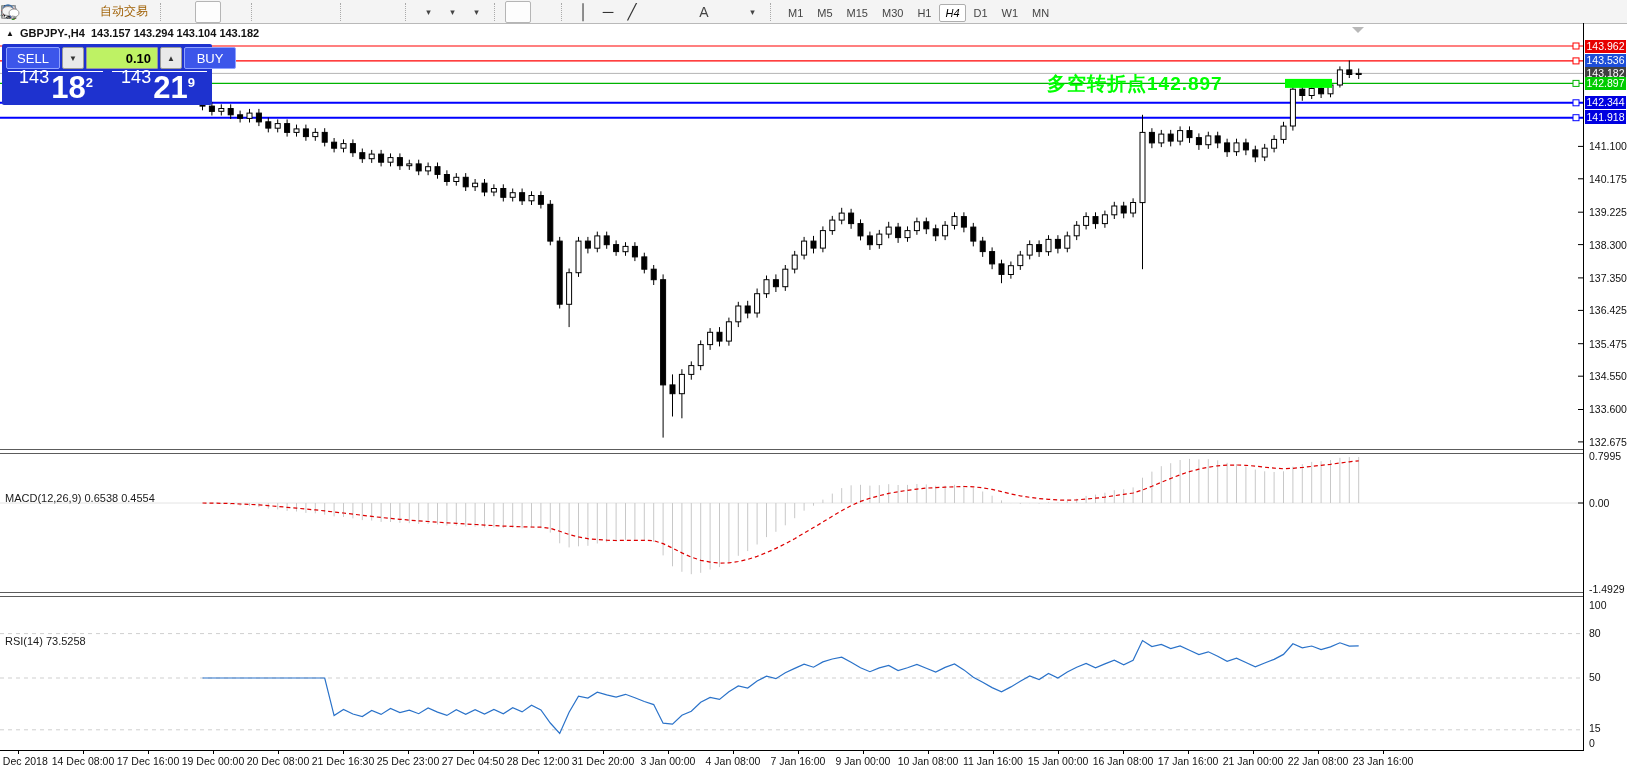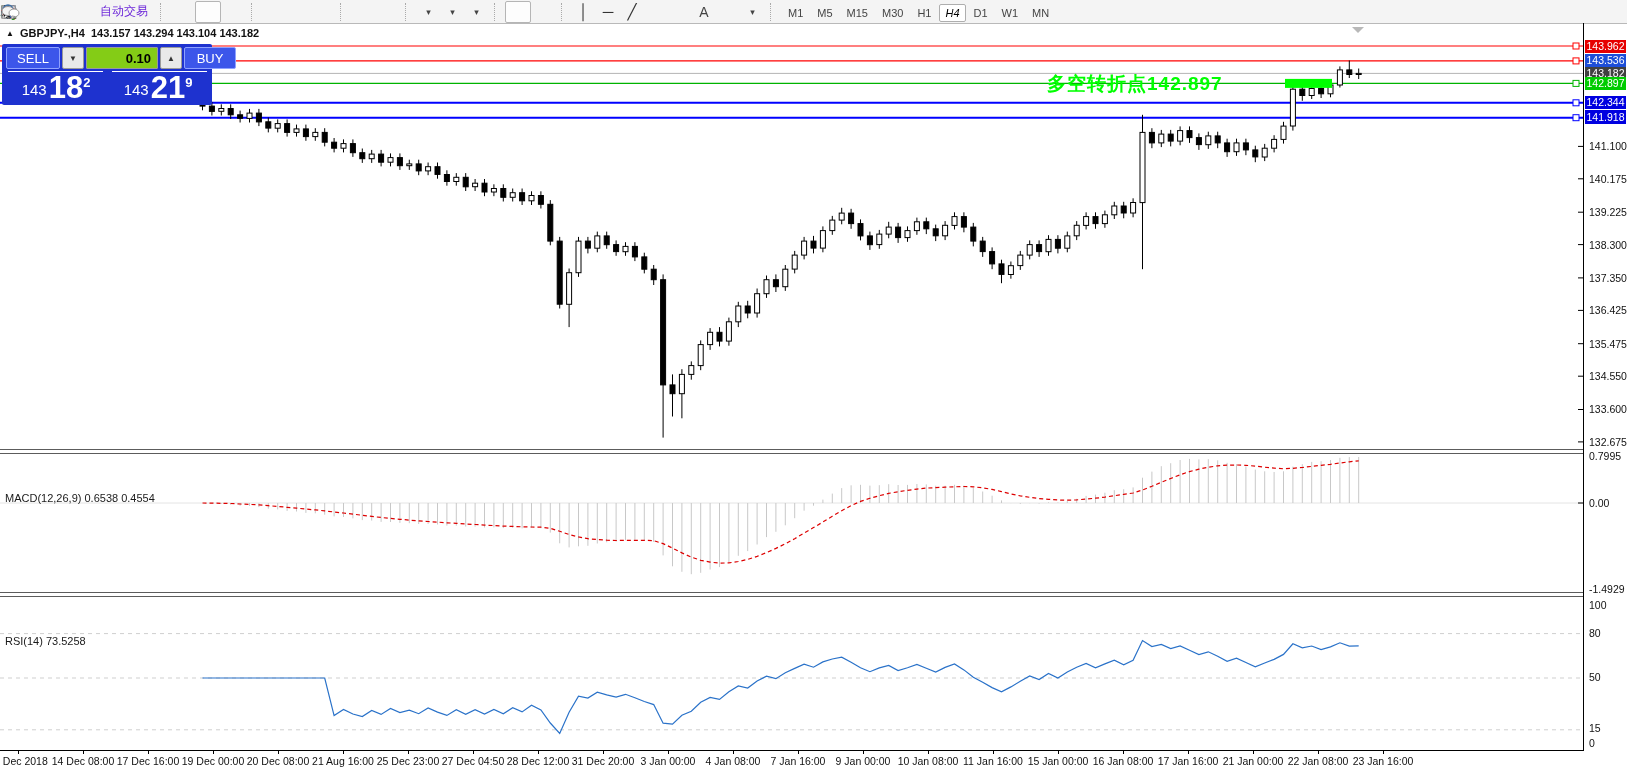--- a/index.html
+++ b/index.html
@@ -6,21 +6,21 @@
     font-family:"Liberation Sans","DejaVu Sans",sans-serif;}
   .abs{position:absolute;}
   
   #toolbar{position:absolute;left:0;top:0;width:1627px;height:23px;background:#f4f4f4;
     border-bottom:1px solid #b9b9b9;display:flex;align-items:center;white-space:nowrap;}
   .tb-sep{width:7px;height:18px;border-left:1px dotted #aaa;margin:0 3px 0 6px;}
   .tbi{display:inline-flex;align-items:center;justify-content:center;height:20px;min-width:20px;
     padding:0 2px;color:#333;font-size:14px;cursor:default;}
   .tbi.active{background:#fdfdfd;border:1px solid #b5b5b5;border-radius:2px;}
   .tbi svg{display:block;}
-  .tb-text{font-size:12px;color:#6d28d9;padding:0 4px 0 2px;}
+  .tb-text{font-size:12px;color:#a16207;padding:0 4px 0 2px;}
   .tf-btn{font-size:11px;color:#444;padding:2px 5px;margin:8px 1px;border:1px solid transparent;}
   .tf-btn.active{background:#fff;border:1px solid #aeaeae;border-radius:2px;color:#000;font-style:italic;}
   .dd{font-size:9px;color:#444;margin-left:1px;}
   .glyph16{font-size:15px;line-height:16px;color:#333;}
   
   #right-border{left:1583px;top:23px;width:1px;height:728px;background:#000;}
   #bottom-border{left:0;top:750px;width:1584px;height:1px;background:#000;}
   .splitter{left:0;width:1584px;height:3px;background:#fff;border-top:1px solid #5c5c5c;border-bottom:1px solid #5c5c5c;}
   #chart-title{left:6px;top:27px;font-size:11px;font-weight:700;color:#111;}
   #chart-title .tri{font-size:8px;vertical-align:1px;margin-right:3px;}
@@ -33,25 +33,25 @@
   .t-label{position:absolute;top:4px;transform:translateX(-50%);font-size:10.5px;color:#111;white-space:nowrap;}
   .t-tick{position:absolute;top:-1px;width:1px;height:4px;background:#000;}
   
   #trade-panel{left:2px;top:44px;width:210px;height:61px;background:#1e32cf;border-radius:2px;}
   #tp-row1{position:absolute;left:4px;top:3px;height:22px;display:flex;gap:2px;align-items:stretch;}
   .tp-btn{background:#3c56ea;border:1px solid #8fa2ff;border-radius:2px;color:#fff;font-size:13px;
     display:flex;align-items:center;justify-content:center;}
   #sell-btn{width:52px;}  #buy-btn{width:50px;}
   .spin{width:20px;background:#e9e9e9;border:1px solid #9a9a9a;border-radius:2px;color:#333;font-size:8px;
     display:flex;align-items:center;justify-content:center;}
-  #vol-box{width:62px;background:#84cc16;border:1px solid #9a9a9a;color:#000;font-size:13px;font-weight:700;
+  #vol-box{width:62px;background:#bef264;border:1px solid #9a9a9a;color:#000;font-size:13px;font-weight:700;
     text-align:right;padding-right:6px;border-radius:1px;font-family:"Liberation Sans",sans-serif;}
   .tp-underline{position:absolute;top:27px;height:1px;background:#fff;}
   .tp-price{position:absolute;top:29px;height:30px;color:#fff;display:flex;align-items:flex-end;justify-content:center;}
-  .tp-small{font-size:15px;margin-bottom:5px;margin-right:2px;}
+  .tp-small{font-size:18px;margin-bottom:15px;margin-right:2px;}
   .tp-big{font-size:31px;font-weight:700;line-height:30px;}
   .tp-sup{font-size:13px;font-weight:700;margin-bottom:13px;}
   
   #annotation{left:1047px;top:71px;font-size:19px;font-weight:700;color:#00ff00;letter-spacing:1px;}
   svg{position:absolute;left:0;}
 </style>
 </head>
 <body>
 
 <div id="toolbar">
@@ -709,21 +709,21 @@
     <div class="t-label" style="left:18px">13 Dec 2018</div>
     <div class="t-tick" style="left:83px"></div>
     <div class="t-label" style="left:83px">14 Dec 08:00</div>
     <div class="t-tick" style="left:148px"></div>
     <div class="t-label" style="left:148px">17 Dec 16:00</div>
     <div class="t-tick" style="left:213px"></div>
     <div class="t-label" style="left:213px">19 Dec 00:00</div>
     <div class="t-tick" style="left:278px"></div>
     <div class="t-label" style="left:278px">20 Dec 08:00</div>
     <div class="t-tick" style="left:343px"></div>
-    <div class="t-label" style="left:343px">21 Aug 16:00</div>
+    <div class="t-label" style="left:343px">21 Dec 16:30</div>
     <div class="t-tick" style="left:408px"></div>
     <div class="t-label" style="left:408px">25 Dec 23:00</div>
     <div class="t-tick" style="left:473px"></div>
     <div class="t-label" style="left:473px">27 Dec 04:50</div>
     <div class="t-tick" style="left:538px"></div>
     <div class="t-label" style="left:538px">28 Dec 12:00</div>
     <div class="t-tick" style="left:603px"></div>
     <div class="t-label" style="left:603px">31 Dec 20:00</div>
     <div class="t-tick" style="left:668px"></div>
     <div class="t-label" style="left:668px">3 Jan 00:00</div>

